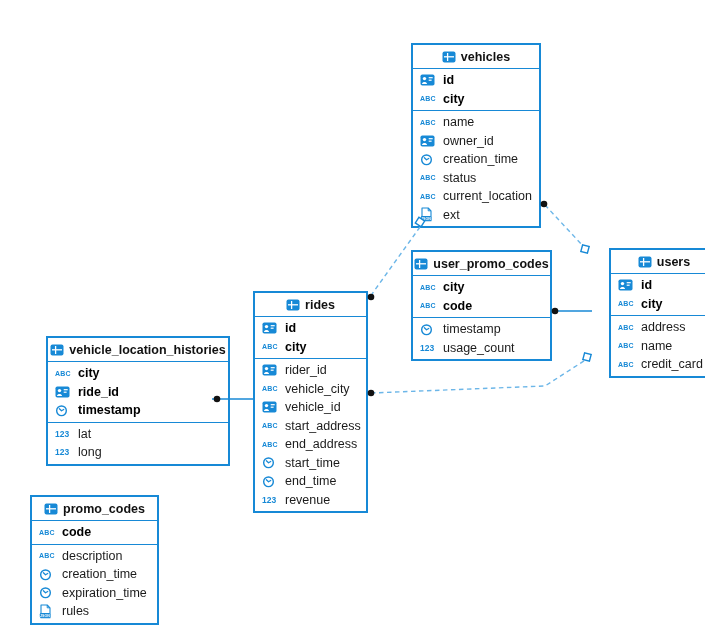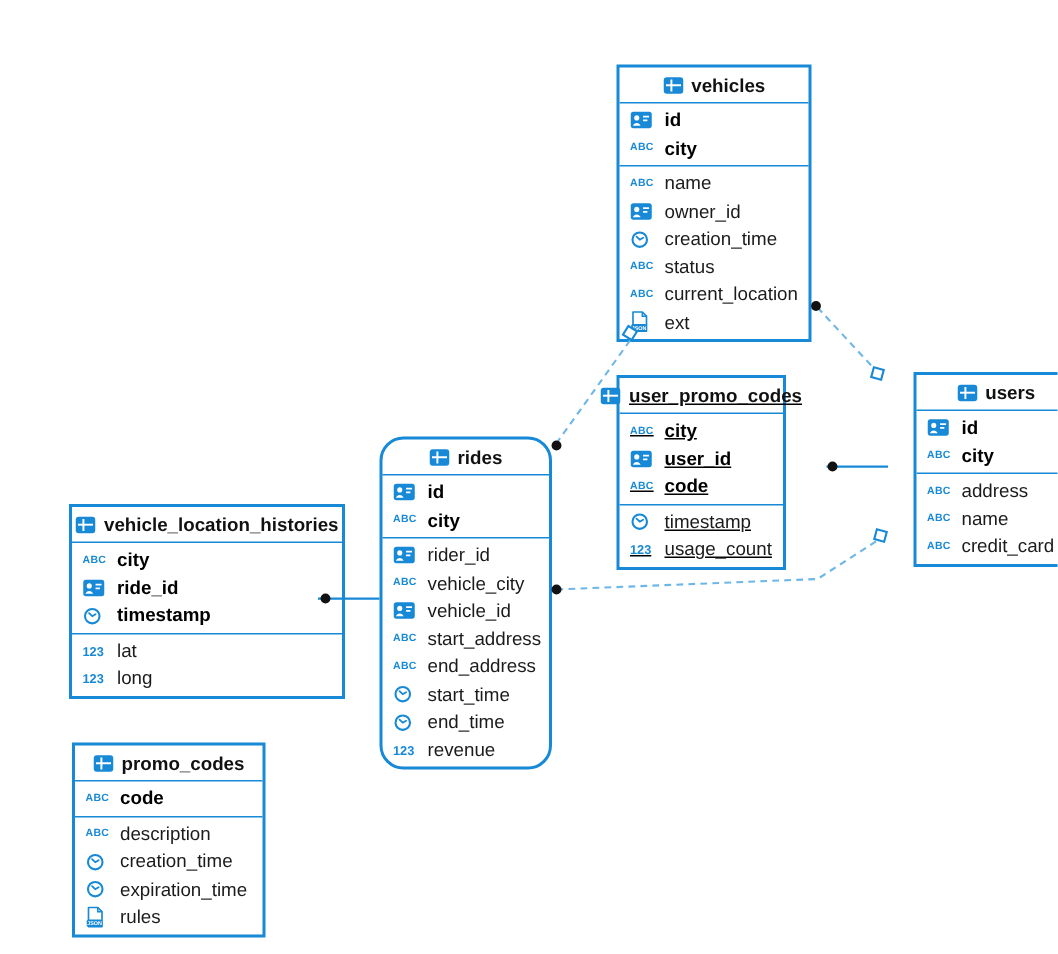--- a/index.html
+++ b/index.html
@@ -120,41 +120,33 @@
             <path d="M8.2,1 V3.8 H11" fill="none" stroke="#1789d6" stroke-width="1"></path>
             <rect x="0.8" y="9" width="10.4" height="4.8" rx="1.2" fill="#1789d6"></rect>
             <text x="6" y="12.7" fill="#fff" font-size="3.6" font-weight="bold" text-anchor="middle">JSON</text>
           </svg>
         </span>
         <span class="fname">ext</span>
       </div>
     </div>
   </div>
 
-  <div class="table" style="left:411px;top:250px;width:113px;text-decoration:underline;">
+  <div class="table" style="left:411px;top:250px;width:141px;">
     <div class="hdr">
       <span class="ticon">
           <svg width="14" height="12" viewBox="0 0 14 12">
             <use href="#i-table"></use>
           </svg>
         </span>
       <span class="tname">user_promo_codes</span>
     </div>
     <div class="sec keys">
       <div class="row key">
         <span class="ficon abc">ABC</span>
         <span class="fname">city</span>
-      </div>
-      <div class="row key">
-        <span class="ficon">
-            <svg width="15" height="12" viewBox="0 0 15 12">
-              <use href="#i-id"></use>
-            </svg>
-          </span>
-        <span class="fname">user_id</span>
       </div>
       <div class="row key">
         <span class="ficon abc">ABC</span>
         <span class="fname">code</span>
       </div>
     </div>
     <div class="sec">
       <div class="row">
         <span class="ficon">
             <svg width="13" height="13" viewBox="0 0 14 14">
@@ -202,21 +194,21 @@
         <span class="ficon abc">ABC</span>
         <span class="fname">name</span>
       </div>
       <div class="row">
         <span class="ficon abc">ABC</span>
         <span class="fname">credit_card</span>
       </div>
     </div>
   </div>
 
-  <div class="table" style="left:253px;top:291px;width:115px;border-radius:16px;">
+  <div class="table" style="left:253px;top:291px;width:115px;">
     <div class="hdr">
       <span class="ticon">
           <svg width="14" height="12" viewBox="0 0 14 12">
             <use href="#i-table"></use>
           </svg>
         </span>
       <span class="tname">rides</span>
     </div>
     <div class="sec keys">
       <div class="row key">
@@ -320,21 +312,21 @@
         <span class="ficon num">123</span>
         <span class="fname">lat</span>
       </div>
       <div class="row">
         <span class="ficon num">123</span>
         <span class="fname">long</span>
       </div>
     </div>
   </div>
 
-  <div class="table" style="left:48px;top:495px;width:129px;">
+  <div class="table" style="left:30px;top:495px;width:129px;">
     <div class="hdr">
       <span class="ticon">
           <svg width="14" height="12" viewBox="0 0 14 12">
             <use href="#i-table"></use>
           </svg>
         </span>
       <span class="tname">promo_codes</span>
     </div>
     <div class="sec keys">
       <div class="row key">

